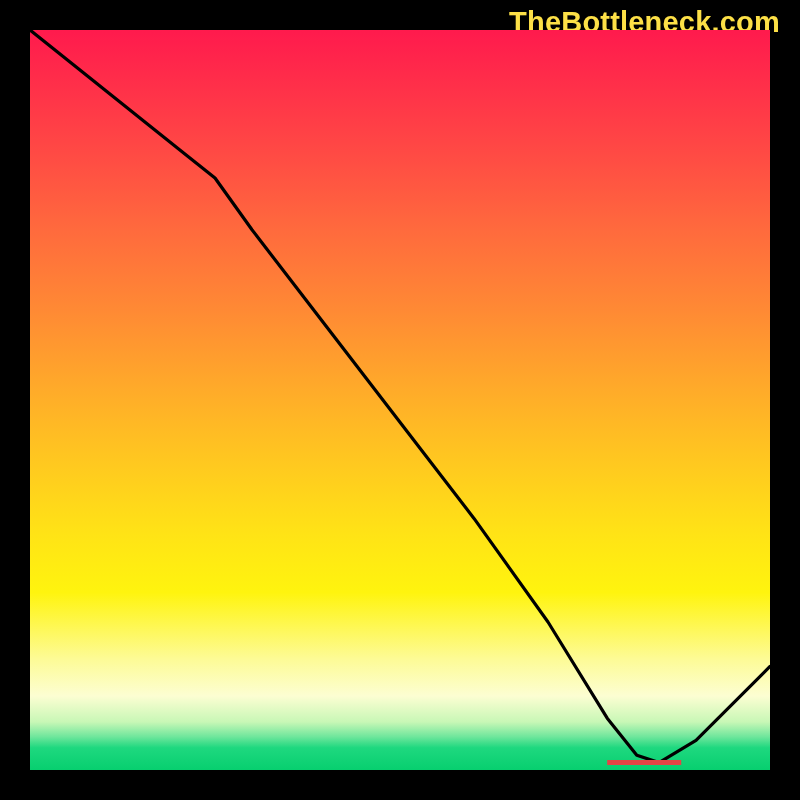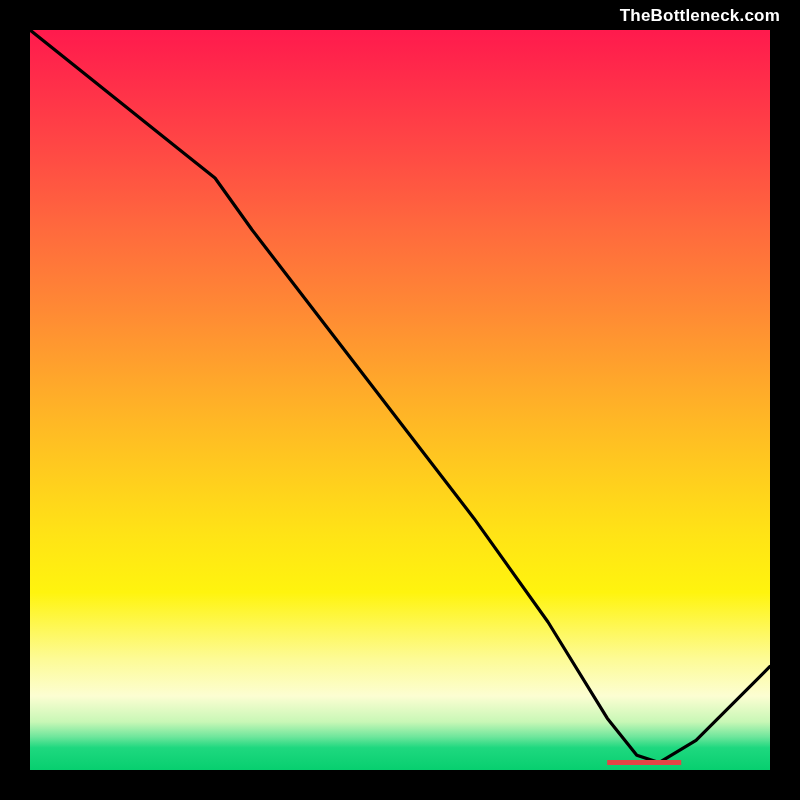--- a/index.html
+++ b/index.html
@@ -14,22 +14,22 @@
   .wrap {
     position: relative;
     width: 800px;
     height: 800px;
     background: #000;
   }
   .watermark {
     position: absolute;
     top: 6px;
     right: 20px;
-    color: #ffffff;
-    font-size: 17px;
+    color: #fde047;
+    font-size: 29px;
     font-weight: 600;
     letter-spacing: 0.2px;
     user-select: none;
   }
   .plot {
     position: absolute;
     left: 30px;
     top: 30px;
     width: 740px;
     height: 740px;

